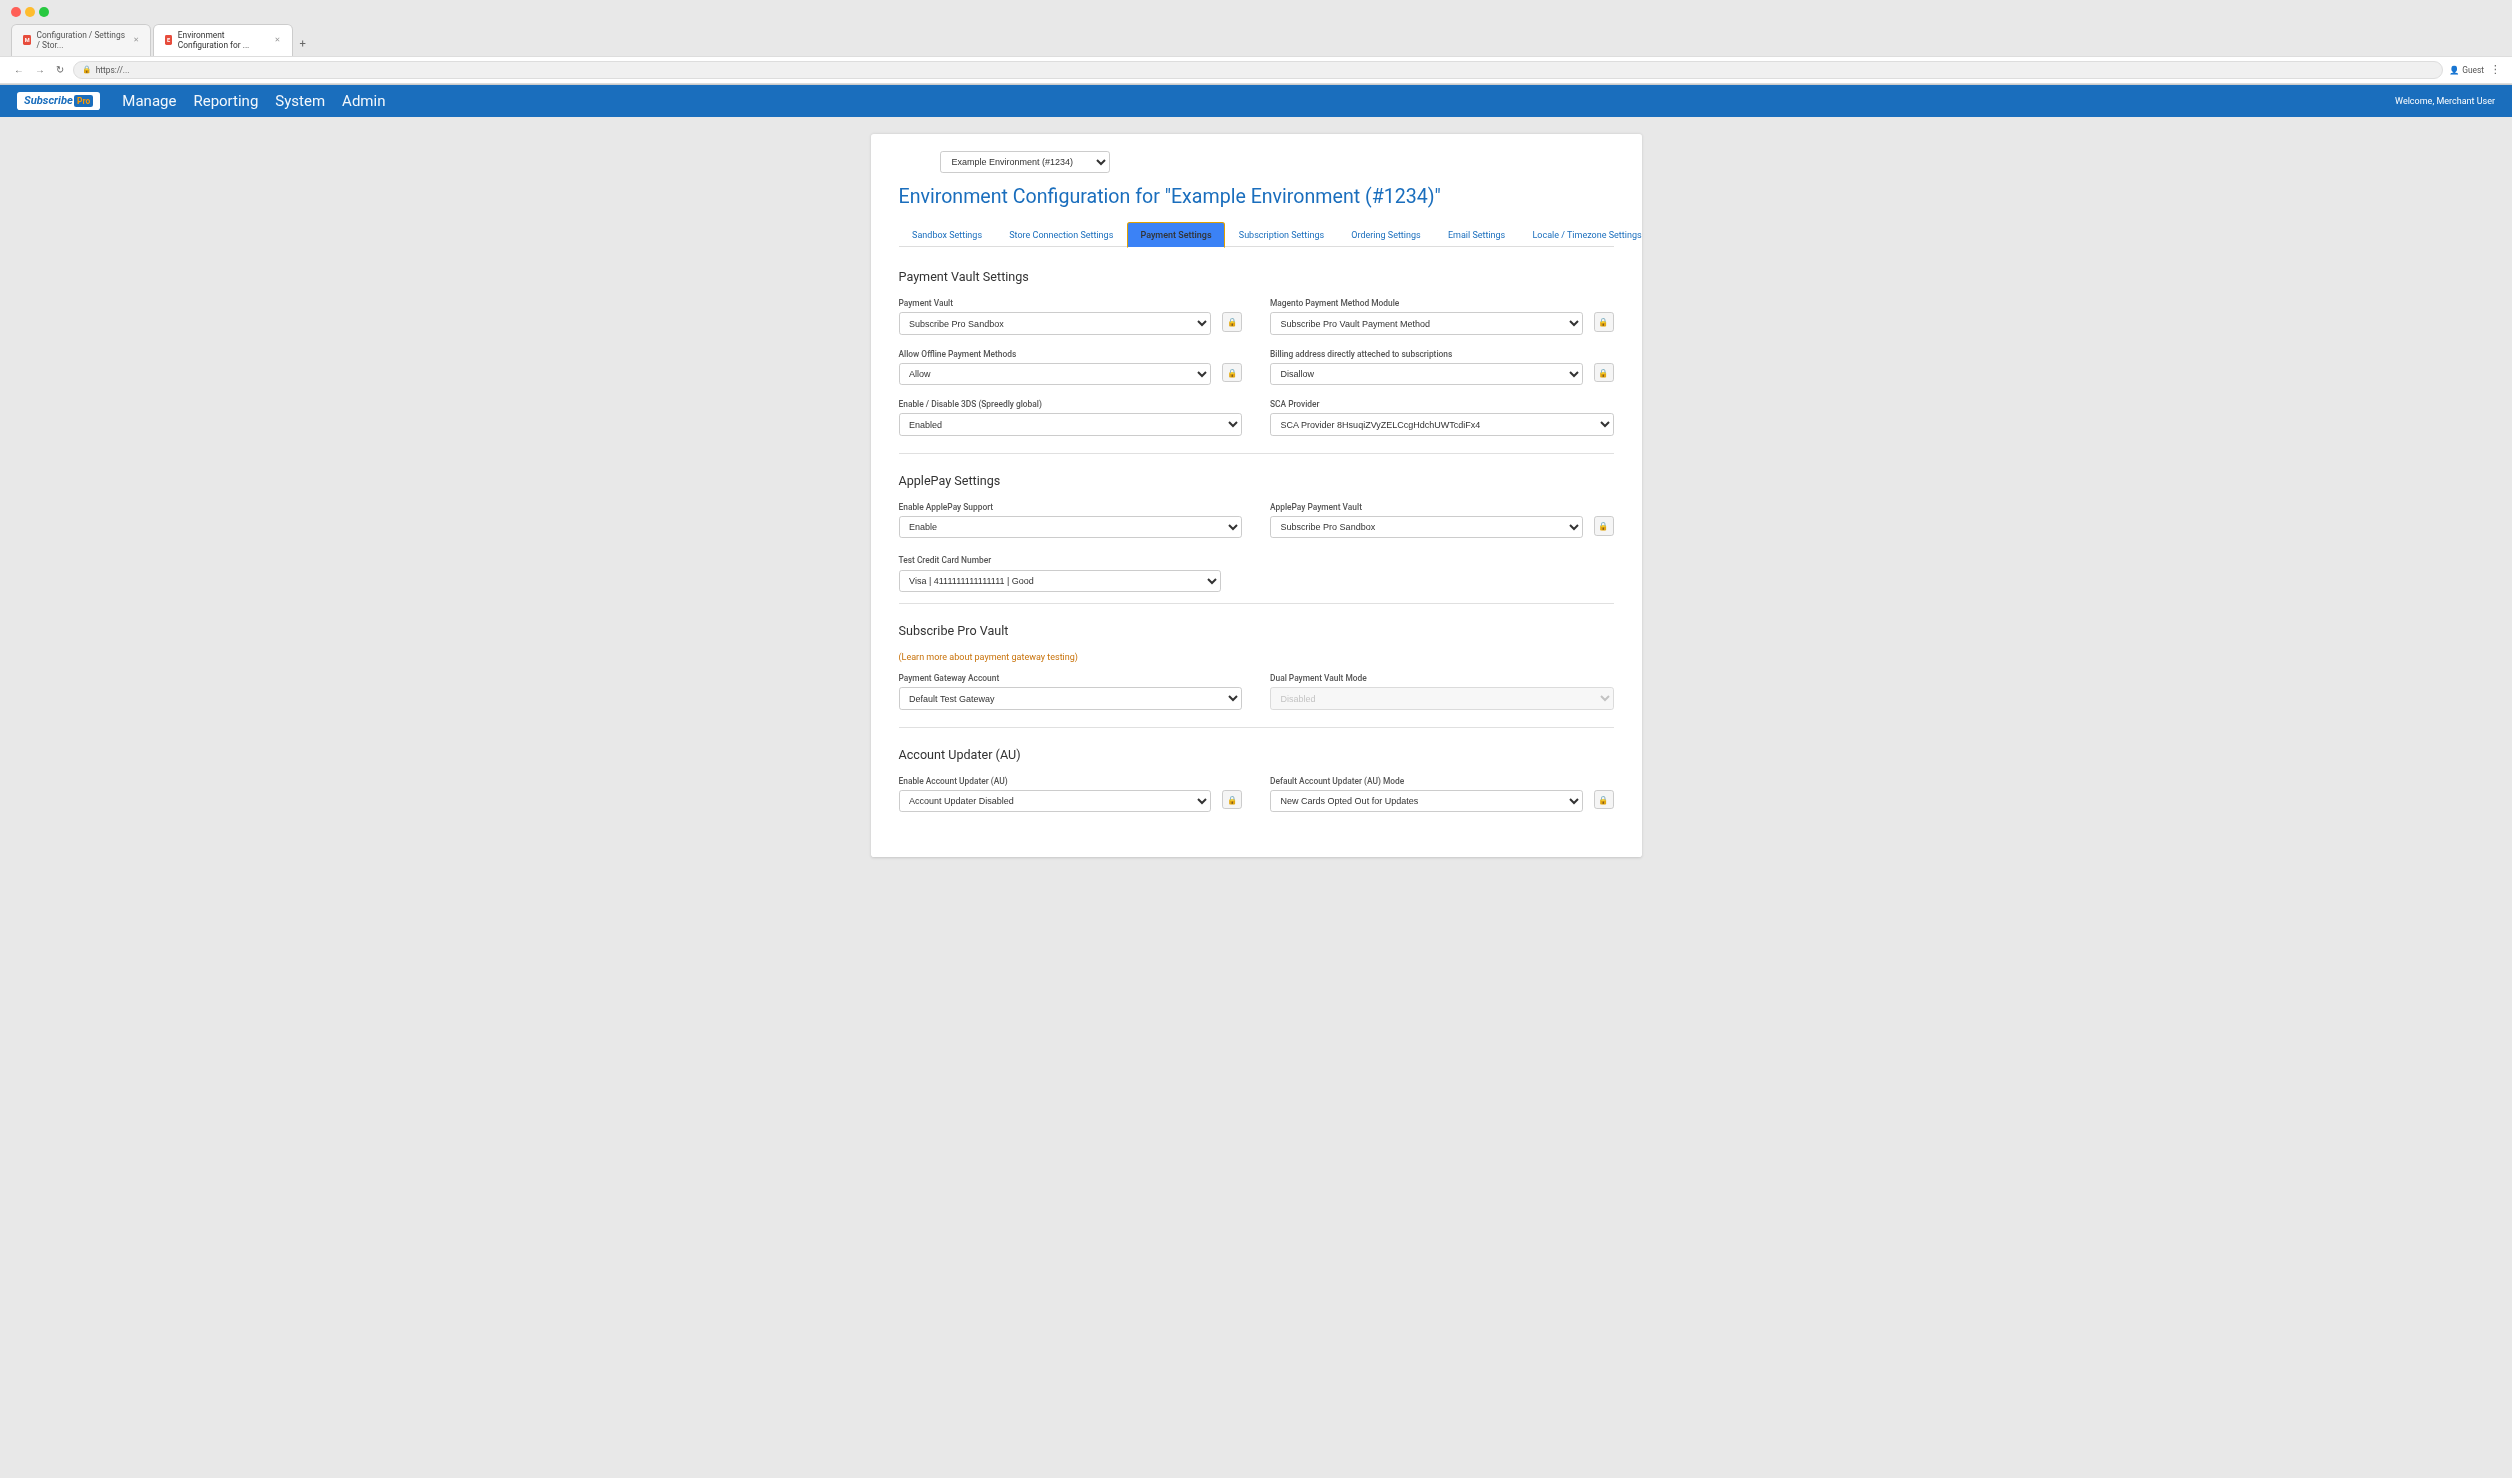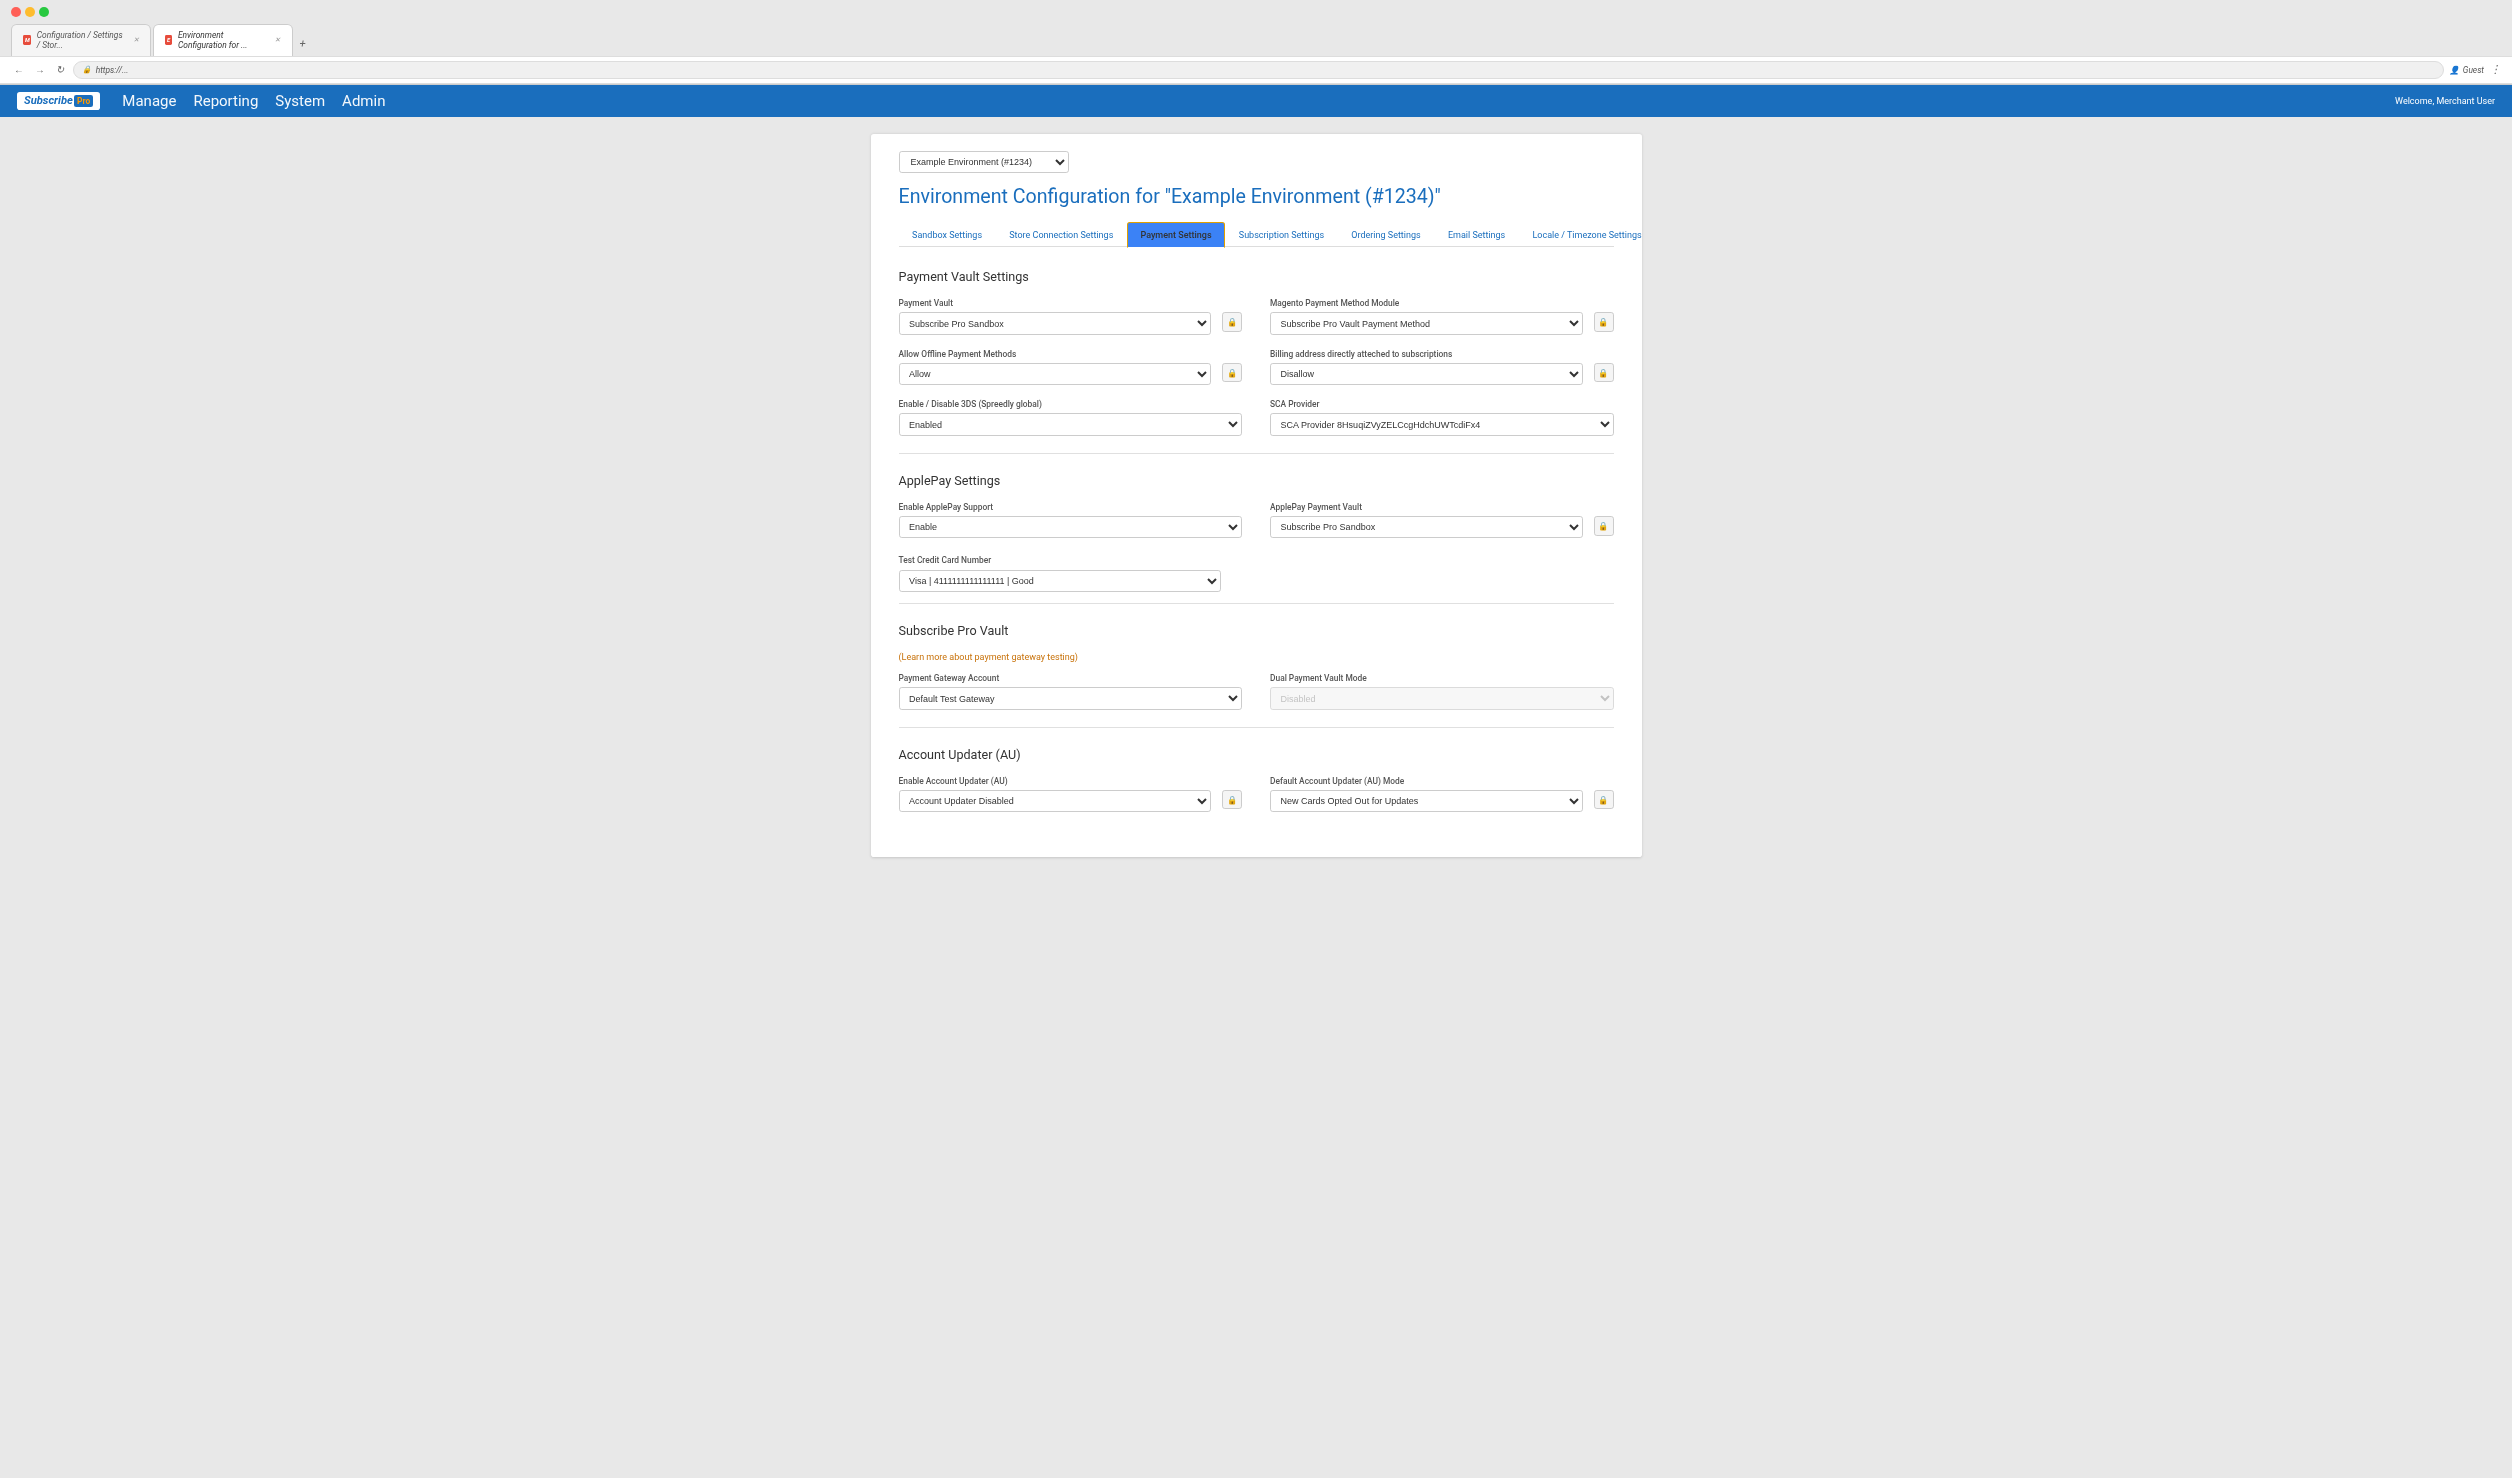--- a/index.html
+++ b/index.html
@@ -6,21 +6,20 @@
     body {
       font-family: -apple-system, BlinkMacSystemFont, 'Segoe UI', Roboto, sans-serif;
       background: #e8e8e8;
       min-height: 100vh;
     }
 
     
     .browser-chrome {
       background: #f0f0f0;
       border-bottom: 0.7px solid #ccc;
-      font-style: italic;
     }
     .browser-titlebar {
       display: flex;
       align-items: center;
       padding: 7px 11.2px;
       gap: 8.4px;
       background: #e8e8e8;
     }
     .traffic-lights {
       display: flex;
@@ -193,20 +192,21 @@
       margin: 17px auto;
       max-width: 771px;
       border-radius: 2.8px;
       box-shadow: 0 0.7px 2.8px rgba(0,0,0,0.15);
       padding: 17px 28px 28px;
     }
 
     
     .env-selector {
       margin-bottom: 11.2px;
+      margin-left: 41px;
     }
     .env-select {
       padding: 4.2px 19.6px 4.2px 7px;
       border: 0.7px solid #ccc;
       border-radius: 2.8px;
       font-size: 9px;
       color: #333;
       background: white;
       appearance: auto;
       cursor: pointer;

